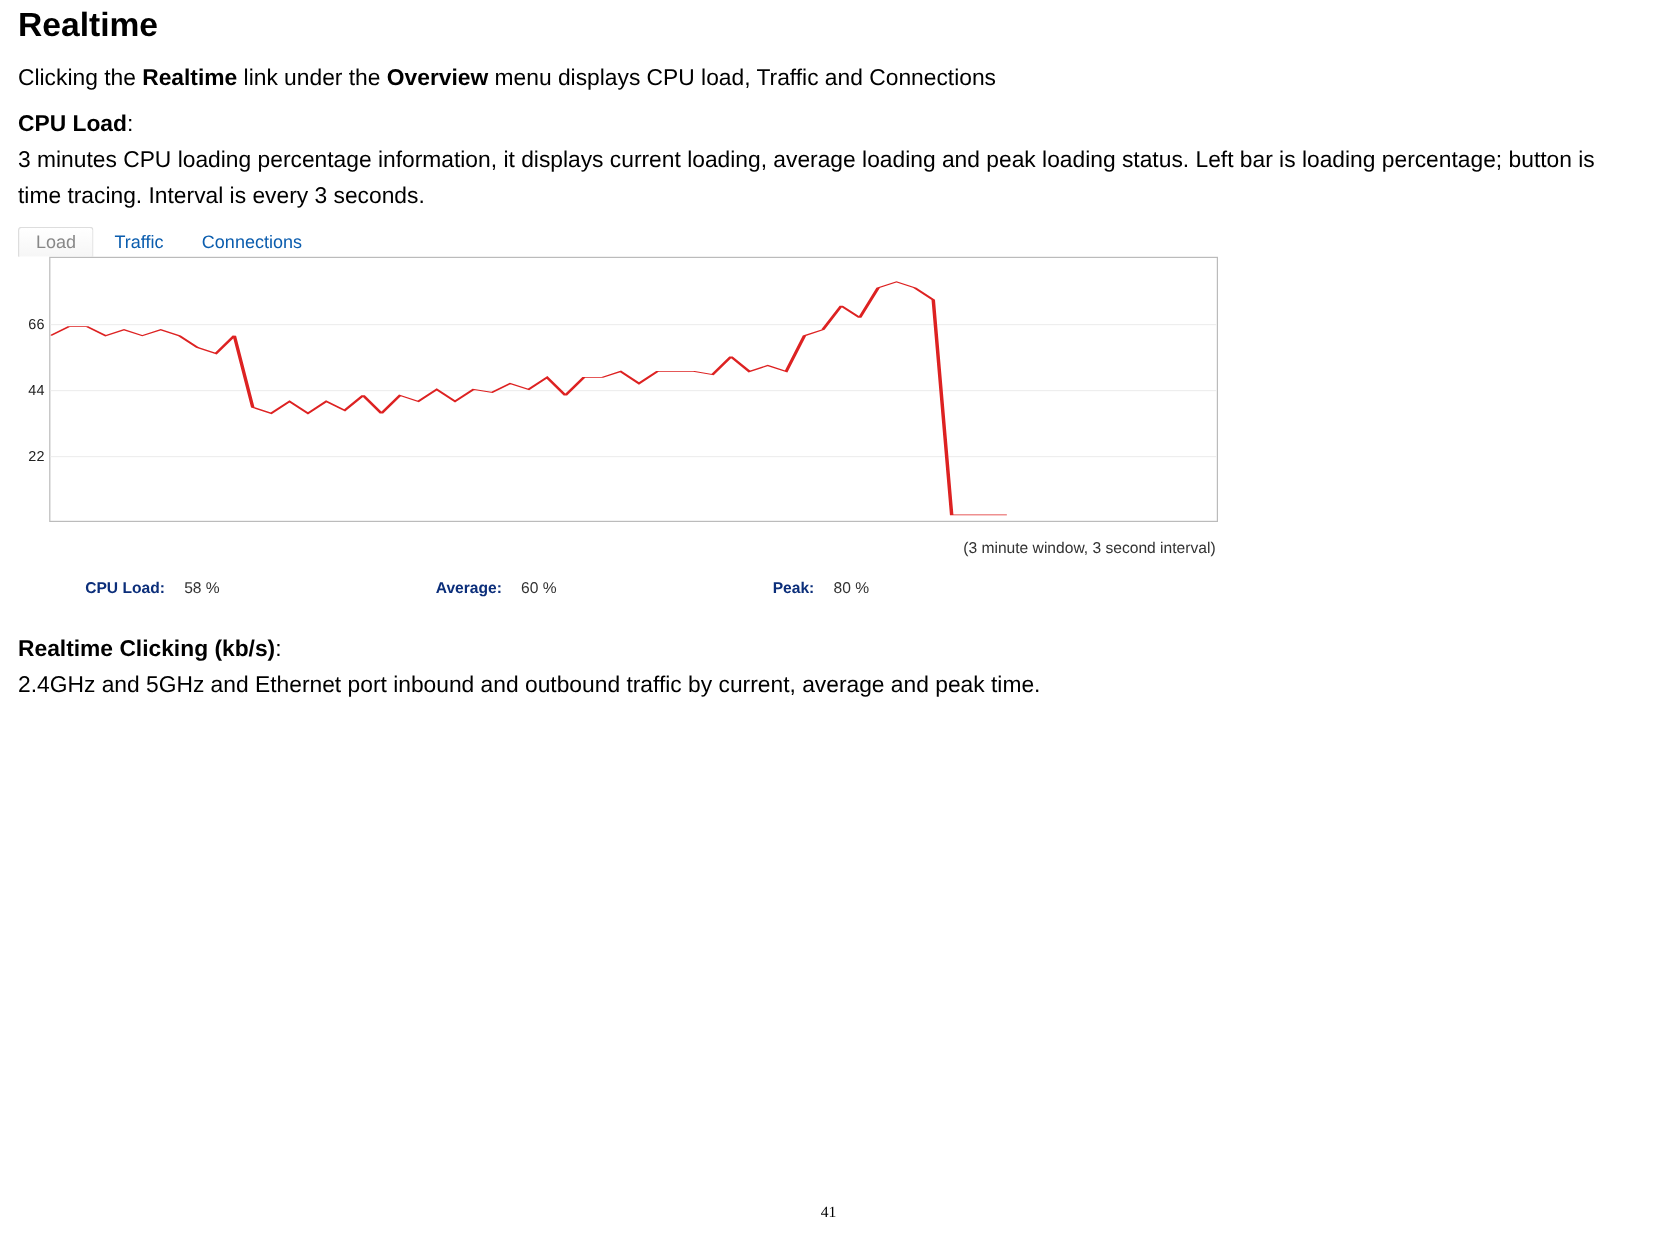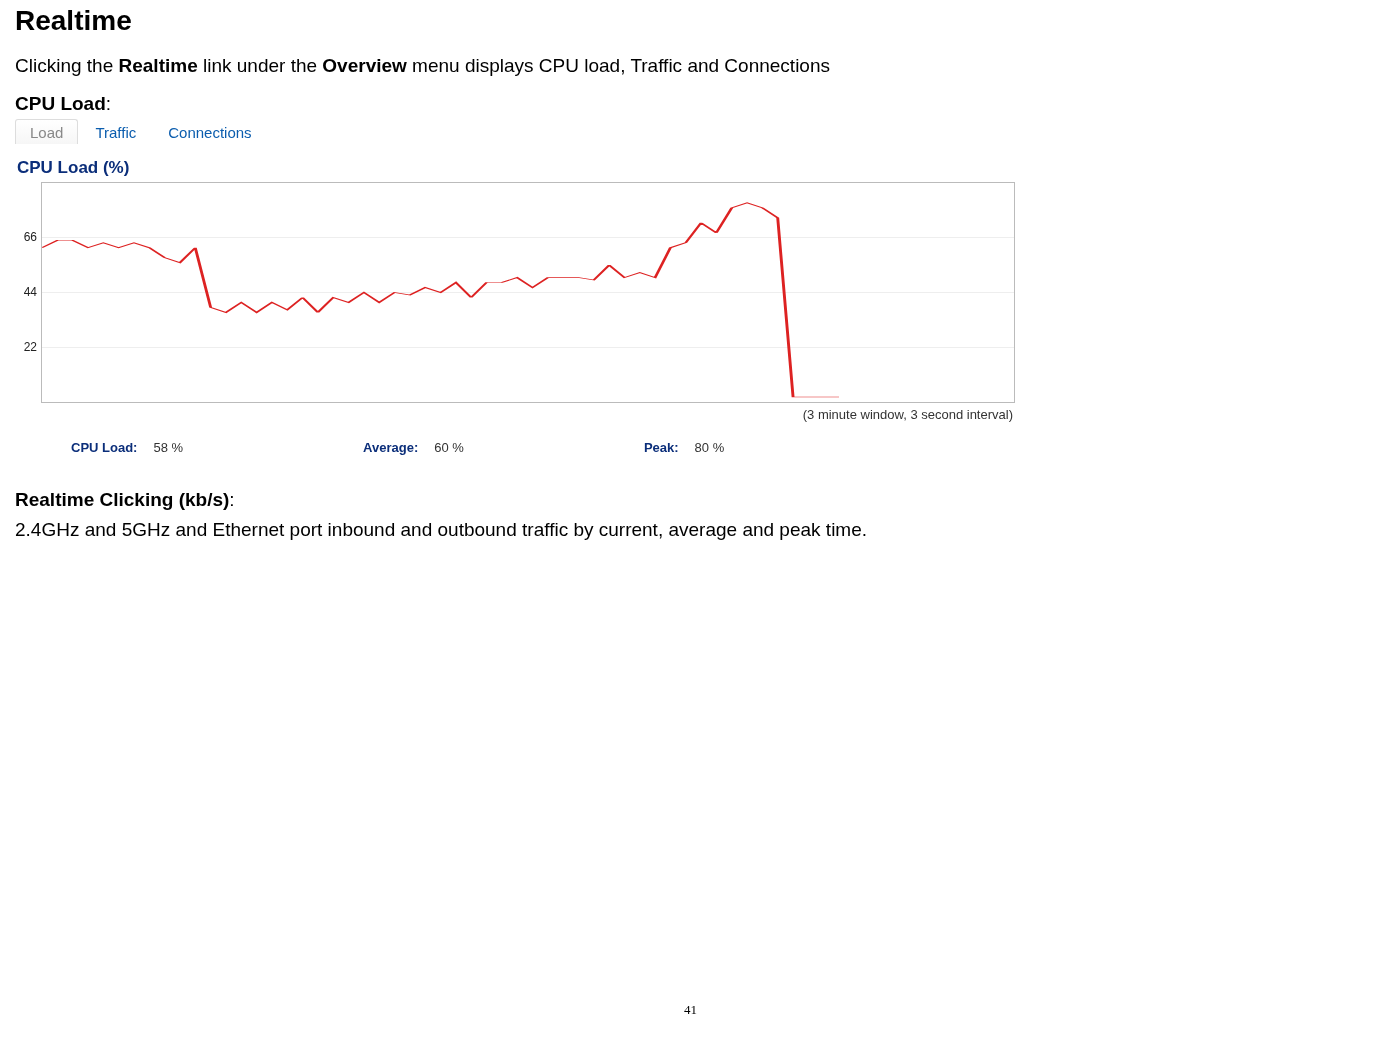--- a/index.html
+++ b/index.html
@@ -99,21 +99,21 @@
       position: absolute;
       inset: 0;
       width: 100%;
       height: 100%;
     }
     .window-note {
       font-size: 13px;
       color: #333;
       text-align: right;
       padding-right: 2px;
-      margin-top: 4px;
+      margin-top: 14px;
     }
     .stats {
       display: flex;
       gap: 180px;
       margin: 18px 0 8px 56px;
       font-size: 13px;
     }
     .stat-label { color: #0b2e7a; font-weight: 700; }
     .stat-value { color: #333; margin-left: 16px; margin-top: 10px; }
     .page-number {
@@ -132,28 +132,28 @@
 
   <h1 class="section-title">Realtime</h1>
 
   <p class="intro">
     <span>Clicking the </span><b>Realtime</b><span> link under the </span><b>Overview</b><span> menu displays CPU load, Traffic and Connections</span>
   </p>
 
   <div class="sub-heading">
     <b>CPU Load</b><span>:</span>
   </div>
+  <p class="desc">3 minutes CPU loading percentage information, it displays current loading, average loading and peak loading status. Left bar is loading percentage; button is time tracing. Interval is every 3 seconds.</p>
 
   <div class="figure">
     <div class="tabs">
       <div class="tab active">Load</div>
       <div class="tab blue">Traffic</div>
       <div class="tab blue">Connections</div>
     </div>
-    <div class="chart-title">CPU Load (%)</div>
     <div class="chart-wrap">
       <div class="y-axis">
         <span class="y-tick" style="top:25%;">66</span>
         <span class="y-tick" style="top:50%;">44</span>
         <span class="y-tick" style="top:75%;">22</span>
       </div>
       <div class="plot">
         <div class="grid-line" style="top:25%;"></div>
         <div class="grid-line" style="top:50%;"></div>
         <div class="grid-line" style="top:75%;"></div>

